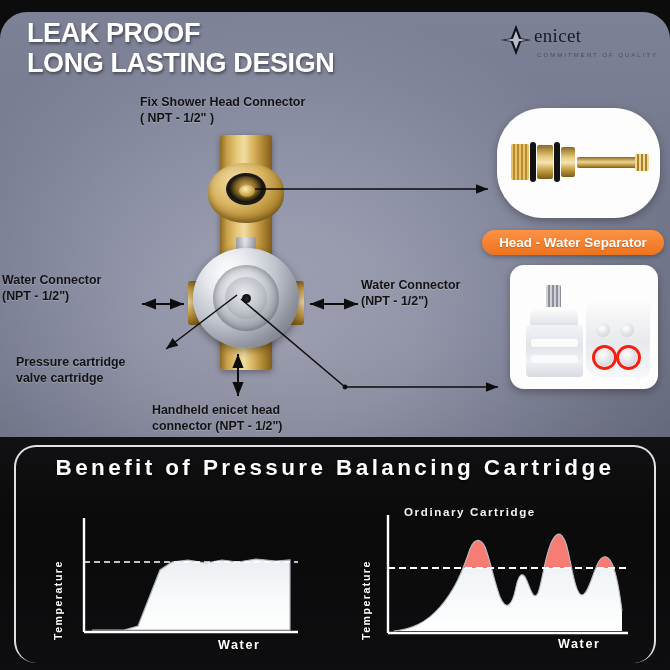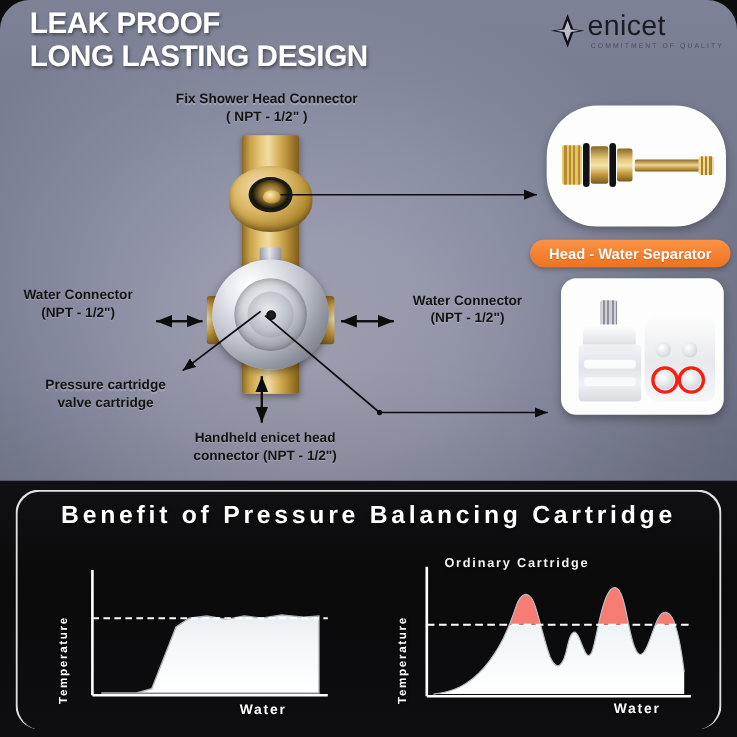--- a/index.html
+++ b/index.html
@@ -5,21 +5,21 @@
   html,body{margin:0;padding:0;}
   body{
     width:670px;height:670px;overflow:hidden;
     font-family:"Liberation Sans",sans-serif;
     background:#0c0c0c;
   }
   #page{position:relative;width:670px;height:670px;overflow:hidden;}
 
   
   .top-panel{
-    position:absolute;left:0;top:0;width:670px;height:556px;
+    position:absolute;left:0;top:12px;width:670px;height:556px;
     background:
       radial-gradient(ellipse 62% 58% at 42% 58%, #adafc2 0%, #a2a5ba 32%, #9094ab 58%, #7f8499 82%, #767b91 100%),
       linear-gradient(110deg,#787d93 0%,#8d91a6 30%,#a2a5b9 55%,#888da2 80%,#6f7489 100%);
     overflow:hidden;
     border-radius:27px;
   }
   .top-panel:after{
     content:"";position:absolute;inset:0;
     background:linear-gradient(180deg,rgba(255,255,255,.05),rgba(0,0,0,.10) 60%,rgba(0,0,0,.22));
     pointer-events:none;
@@ -32,35 +32,35 @@
     letter-spacing:-.4px;
     text-shadow:1px 2px 3px rgba(0,0,0,.45);
     white-space:nowrap;
   }
 
   
   .logo{position:absolute;right:12px;top:10px;z-index:6;display:flex;align-items:flex-start;}
   .logo-mark{width:34px;height:34px;flex:none;margin-top:1px;}
   .logo-text-wrap{margin-left:1px;}
   .logo-word{
-    font-size:26px;line-height:27px;color:#1b1c22;letter-spacing:.3px;
-    font-family:Liberation Sans, sans-serif;
+    font-size:19px;line-height:27px;color:#1b1c22;letter-spacing:.3px;
+    font-family:Liberation Serif, serif;
   }
   .logo-tag{
     font-size:6.2px;letter-spacing:1.9px;color:#4a4d5c;margin-top:2px;margin-left:3px;
     white-space:nowrap;
   }
 
   
   .label{
     position:absolute;color:#121212;font-weight:bold;font-size:12.4px;line-height:15.5px;
     text-shadow:0 1px 1px rgba(255,255,255,.25);
     z-index:5;white-space:nowrap;
   }
-  .label.center{text-align:center;}
+  .label.center{}
 
   
   .valve{position:absolute;left:186px;top:123px;width:120px;height:235px;z-index:3;}
   .v-body{
     position:absolute;left:34px;top:0;width:52px;height:235px;border-radius:3px;
     background:linear-gradient(90deg,#8d6a25 0%,#c9a24a 14%,#e7ca7c 33%,#f0dca2 46%,#d9b25d 64%,#a8802e 85%,#7e5d1d 100%);
     box-shadow:0 2px 6px rgba(0,0,0,.35);
   }
   .v-arm{
     position:absolute;top:146px;width:34px;height:44px;border-radius:3px;

